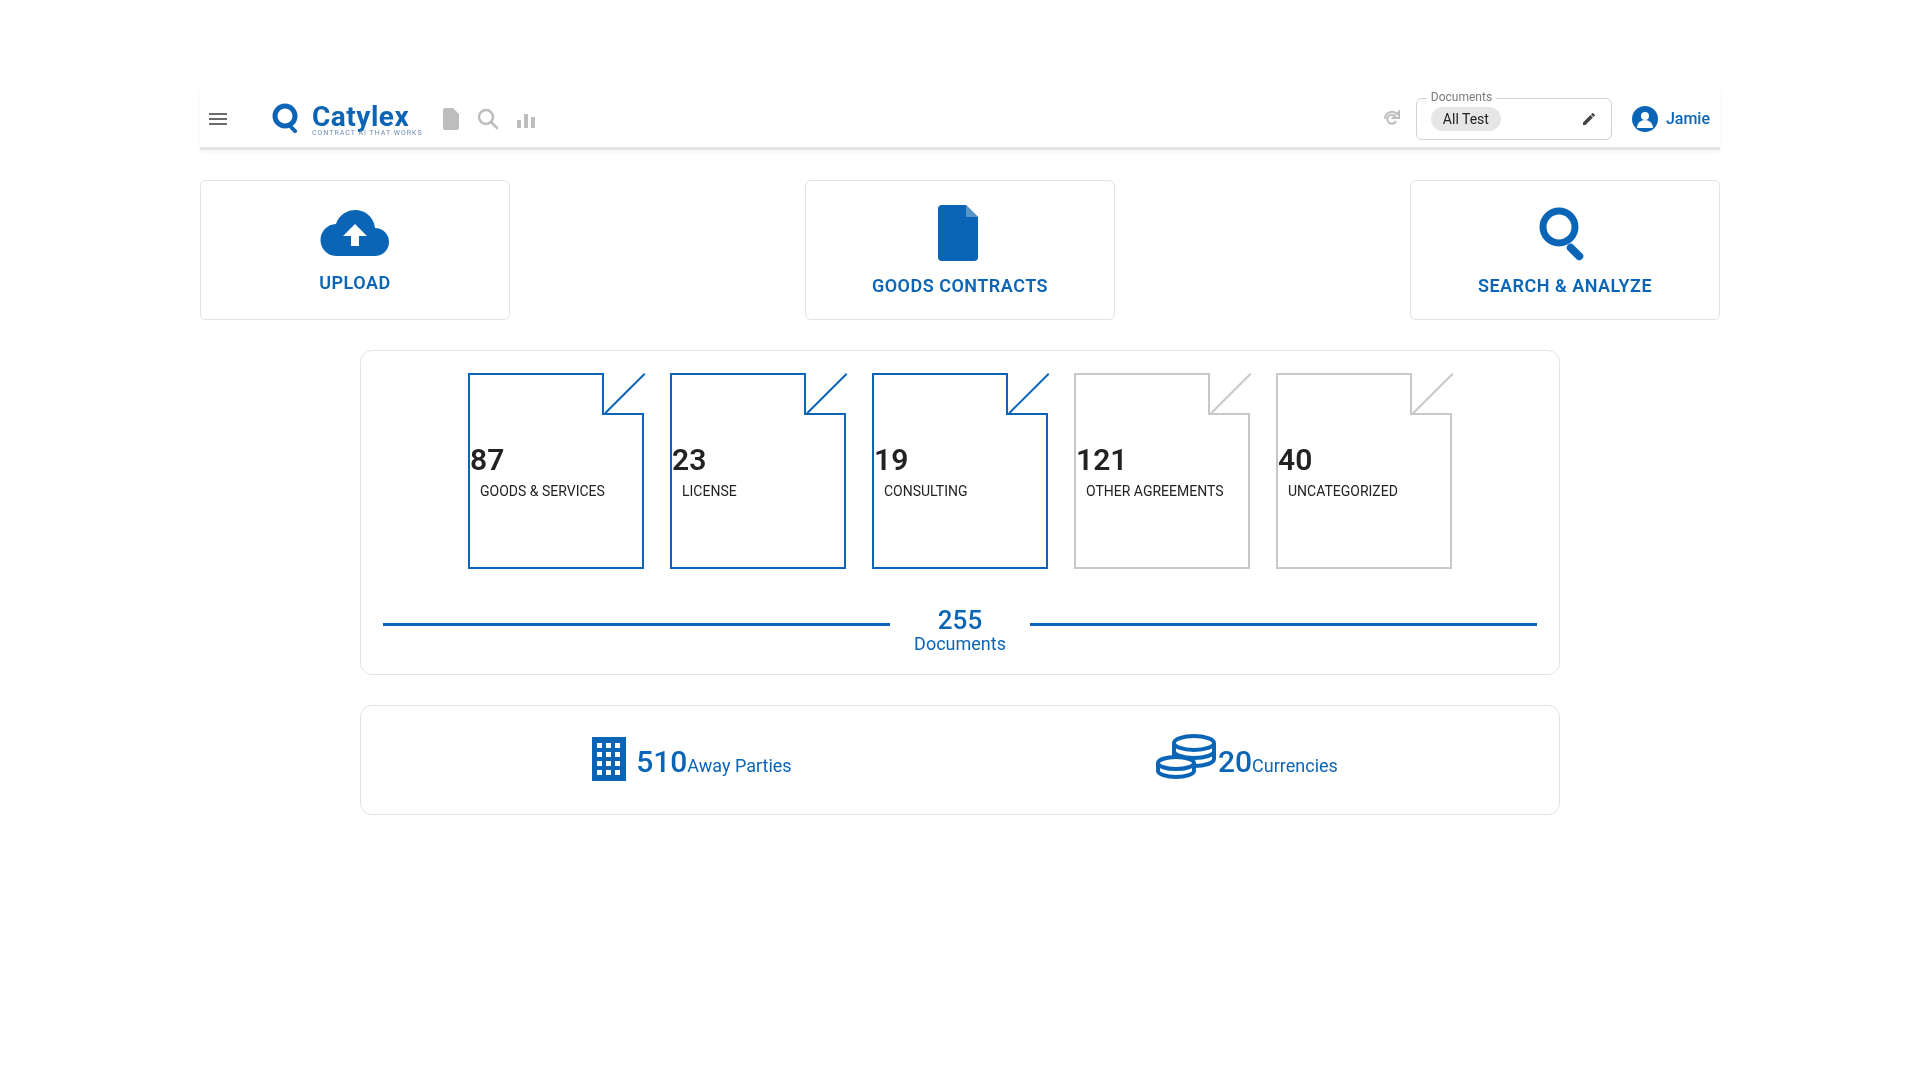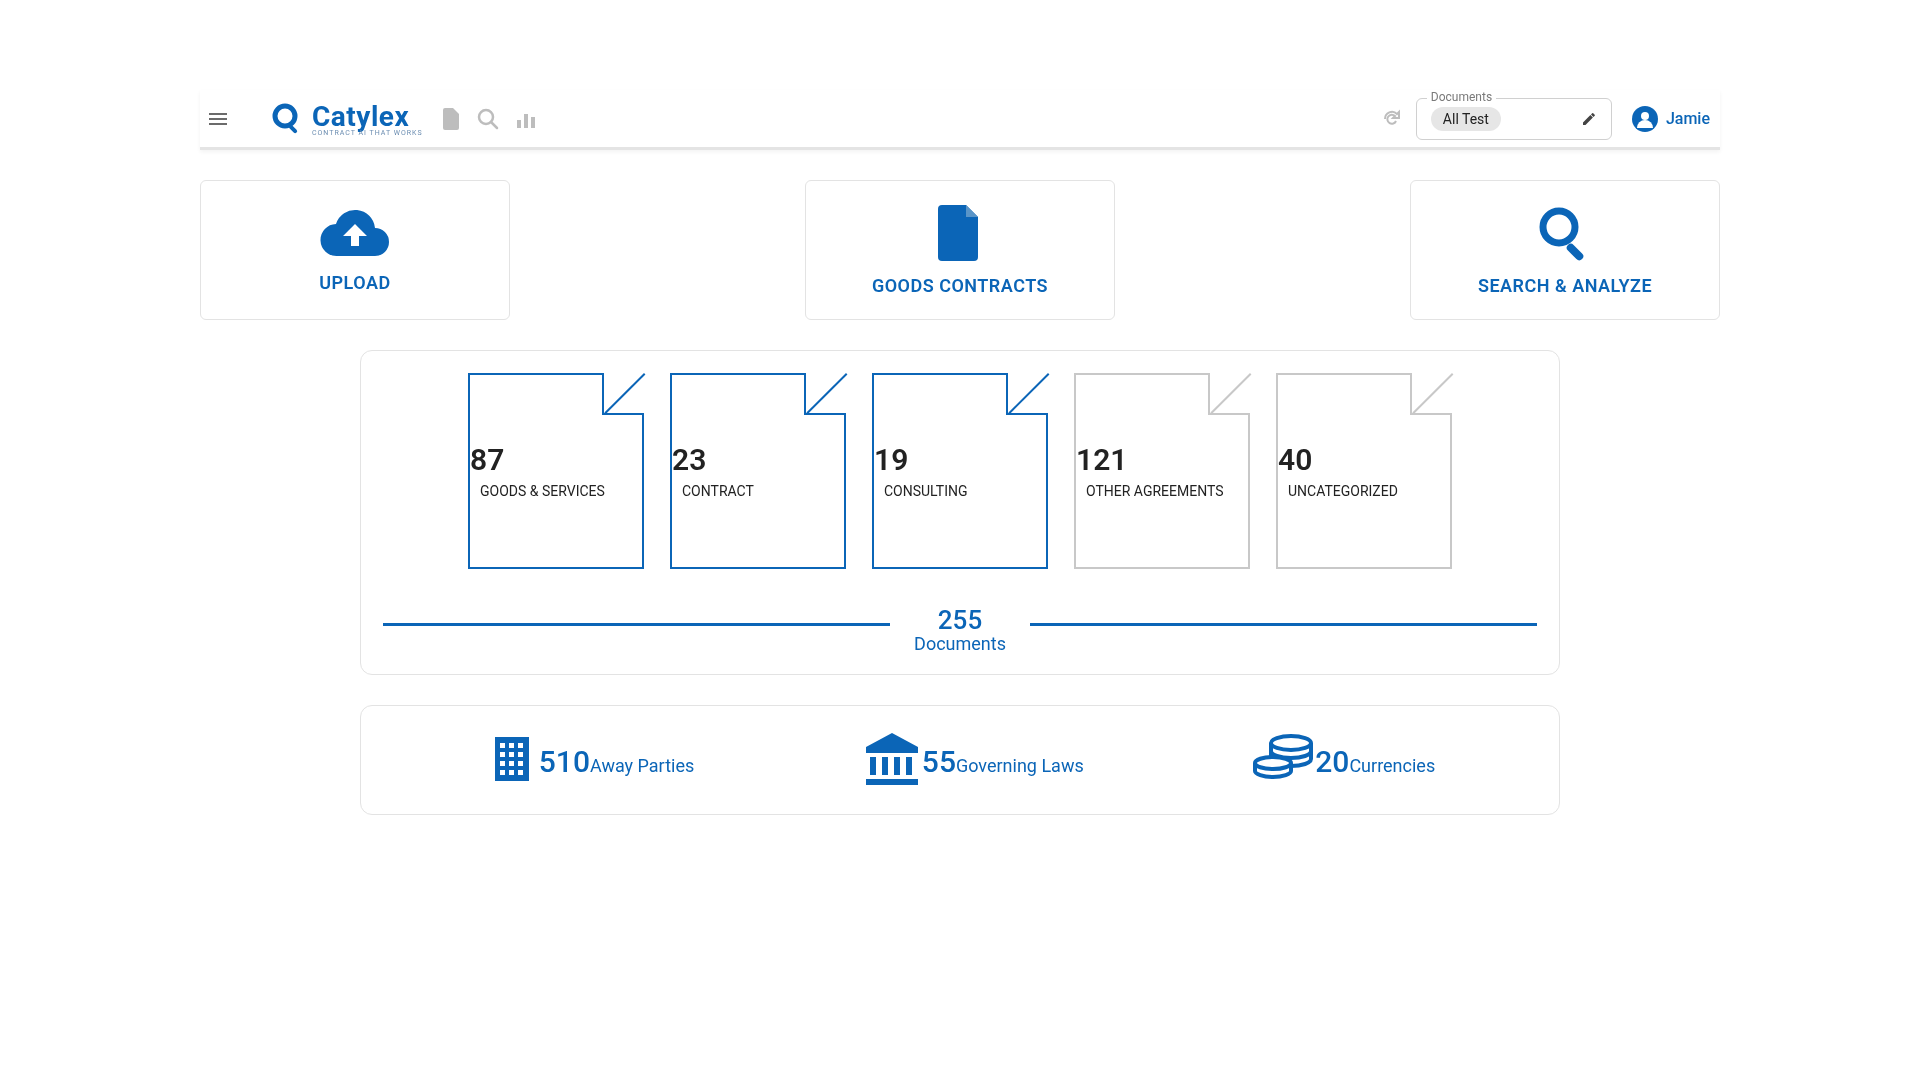--- a/index.html
+++ b/index.html
@@ -169,21 +169,21 @@
     <div class="cats-panel">
       <div class="cats-row" id="cats-row">
           <div class="doc-card">
             <span class="corner-line"></span>
             <div class="doc-count">87</div>
             <div class="doc-label">GOODS &amp; SERVICES</div>
           </div>
           <div class="doc-card">
             <span class="corner-line"></span>
             <div class="doc-count">23</div>
-            <div class="doc-label">CONTRACT</div>
+            <div class="doc-label">LICENSE</div>
           </div>
           <div class="doc-card">
             <span class="corner-line"></span>
             <div class="doc-count">19</div>
             <div class="doc-label">CONSULTING</div>
           </div>
           <div class="doc-card grey">
             <span class="corner-line"></span>
             <div class="doc-count">121</div>
             <div class="doc-label">OTHER AGREEMENTS</div>
@@ -223,29 +223,20 @@
                 <rect x="24" y="39" width="5" height="5"></rect>
                 <rect x="33" y="39" width="5" height="5"></rect>
               </g>
             </svg>
           </span>
           <div class="num">510</div>
           <div class="label">Away Parties</div>
         </div>
         <div class="stat">
           <span class="icon">
-            <svg width="60" height="54" viewBox="0 0 60 54">
-              <path fill="currentColor" d="M30 2L4 16v6h52v-6zM8 26h6v18H8zm12 0h6v18h-6zm12 0h6v18h-6zm12 0h6v18h-6zM4 48h52v6H4z"></path>
-            </svg>
-          </span>
-          <div class="num">55</div>
-          <div class="label">Governing Laws</div>
-        </div>
-        <div class="stat">
-          <span class="icon">
             <svg width="64" height="54" viewBox="0 0 64 54">
               <ellipse cx="40" cy="12" rx="20" ry="7" fill="none" stroke="currentColor" stroke-width="4"></ellipse>
               <path fill="none" stroke="currentColor" stroke-width="4" d="M20 12v8c0 4 9 7 20 7s20-3 20-7v-8M20 20v8c0 4 9 7 20 7s20-3 20-7v-8"></path>
               <ellipse cx="22" cy="32" rx="18" ry="6" fill="#fff" stroke="currentColor" stroke-width="4"></ellipse>
               <path fill="none" stroke="currentColor" stroke-width="4" d="M4 32v8c0 3 8 6 18 6s18-3 18-6v-8"></path>
             </svg>
           </span>
           <div class="num">20</div>
           <div class="label">Currencies</div>
         </div>

